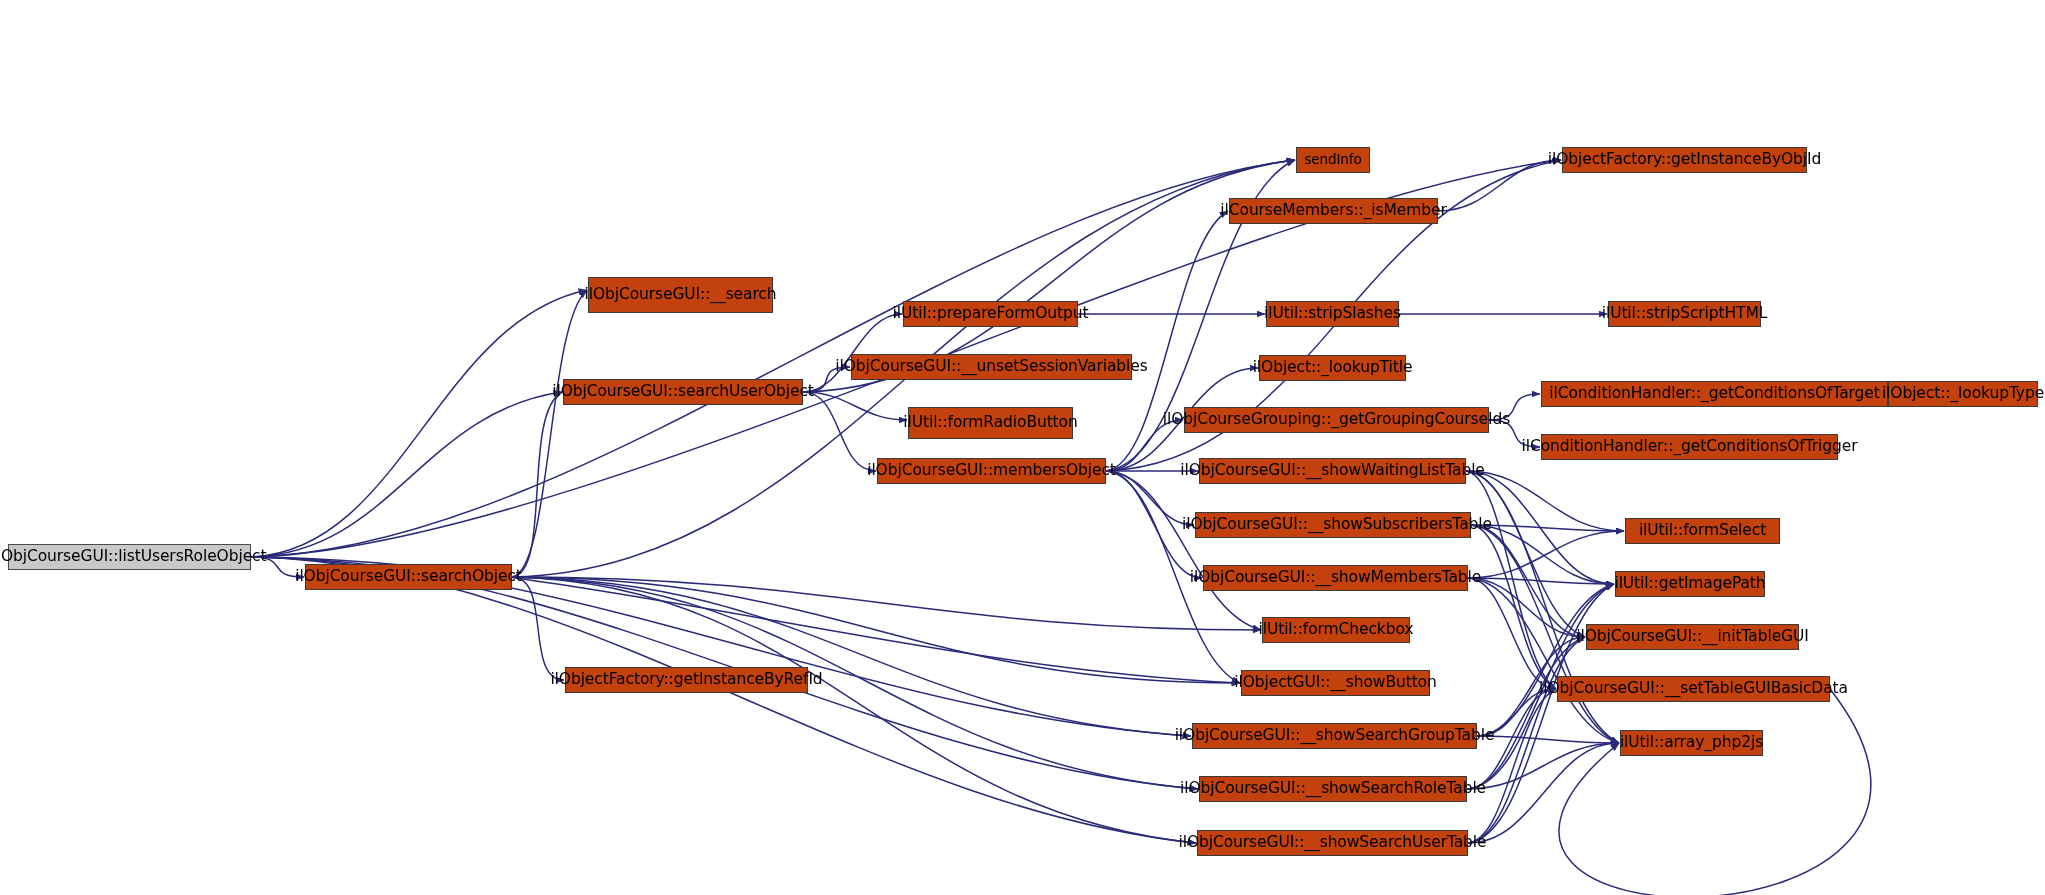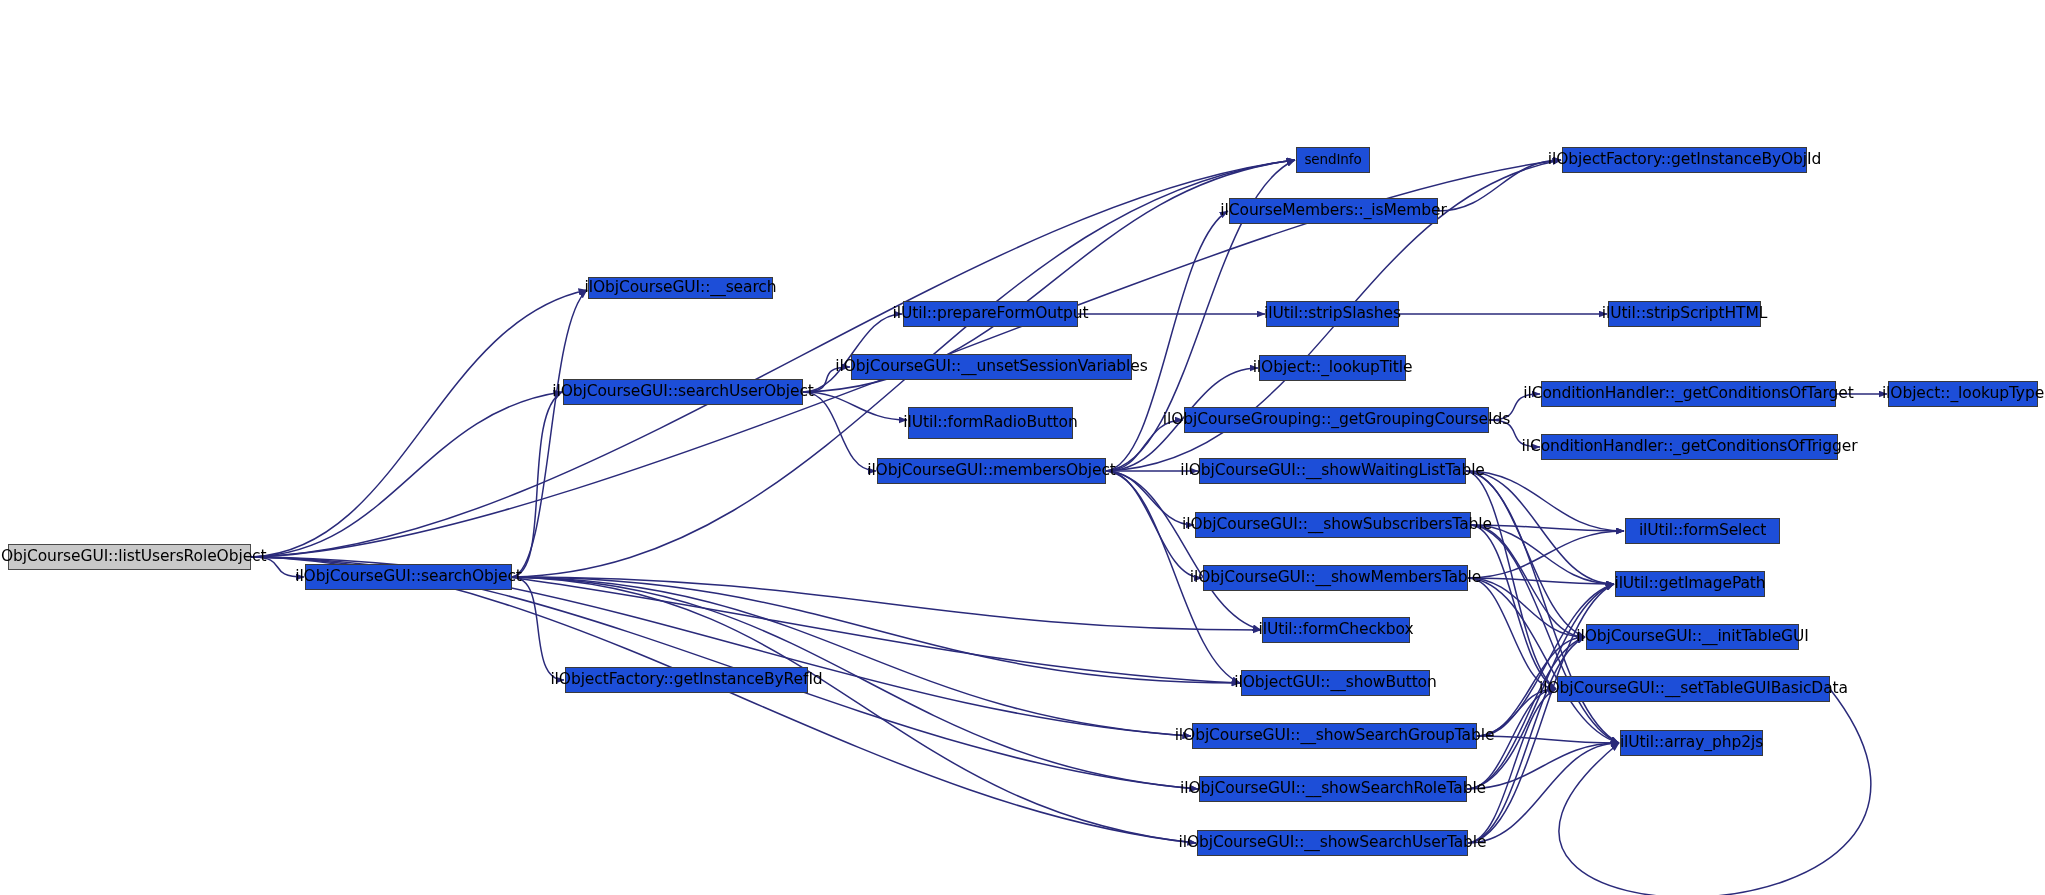--- a/index.html
+++ b/index.html
@@ -9,21 +9,21 @@
     height:895px;
     background:#ffffff;
     font-family:"DejaVu Sans", sans-serif;
     overflow:hidden;
   }
   #edges{position:absolute;left:0;top:0;width:2045px;height:895px;}
   .node{
     position:absolute;
     box-sizing:border-box;
     border:1px solid #3a3a3a;
-    background:#1d4ed8;
+    background:#c2410c;
     color:#000000;
     font-size:15.5px;
     line-height:1;
     display:flex;
     align-items:center;
     justify-content:center;
     white-space:nowrap;
     padding:0 7px;
     letter-spacing:-0.1px;
   }
@@ -112,21 +112,21 @@
       <path d="M1468,843 C1535.95,843 1551.05,743 1619,743" fill="none" stroke="#2a2a7a" stroke-width="1.5" marker-end="url(#ah)"></path>
       <path d="M1830,689 C2040,957 1359,957 1619,743" fill="none" stroke="#2a2a7a" stroke-width="1.5" marker-end="url(#ah)"></path>
     </svg>
   <div id="nodes">
       <div class="node root" style="left: 8px; top: 544px; width: 243px; height: 26px;">
         <span>ilObjCourseGUI::listUsersRoleObject</span>
       </div>
       <div class="node" style="left: 305px; top: 564px; width: 207px; height: 26px;">
         <span>ilObjCourseGUI::searchObject</span>
       </div>
-      <div class="node" style="left: 588px; top: 277px; width: 185px; height: 22px; text-align: right;">
+      <div class="node" style="left: 588px; top: 277px; width: 185px; height: 36px; text-align: right;">
         <span>ilObjCourseGUI::__search</span>
       </div>
       <div class="node" style="left: 563px; top: 379px; width: 240px; height: 26px;">
         <span>ilObjCourseGUI::searchUserObject</span>
       </div>
       <div class="node" style="left: 565px; top: 667px; width: 243px; height: 26px;">
         <span>ilObjectFactory::getInstanceByRefId</span>
       </div>
       <div class="node" style="left: 903px; top: 301px; width: 175px; height: 26px; align-items: center;">
         <span>ilUtil::prepareFormOutput</span>
@@ -178,21 +178,21 @@
       </div>
       <div class="node" style="left: 1197px; top: 830px; width: 271px; height: 26px;">
         <span>ilObjCourseGUI::__showSearchUserTable</span>
       </div>
       <div class="node" style="left: 1562px; top: 147px; width: 245px; height: 26px;">
         <span>ilObjectFactory::getInstanceByObjId</span>
       </div>
       <div class="node" style="left: 1608px; top: 301px; width: 153px; height: 26px;">
         <span>ilUtil::stripScriptHTML</span>
       </div>
-      <div class="node" style="left: 1541px; top: 381px; width: 295px; height: 26px;">
+      <div class="node" style="left: 1541px; top: 381px; width: 347px; height: 26px;">
         <span>ilConditionHandler::_getConditionsOfTarget</span>
       </div>
       <div class="node" style="left: 1541px; top: 434px; width: 297px; height: 26px;">
         <span>ilConditionHandler::_getConditionsOfTrigger</span>
       </div>
       <div class="node" style="left: 1888px; top: 381px; width: 150px; height: 26px;">
         <span>ilObject::_lookupType</span>
       </div>
       <div class="node" style="left: 1625px; top: 518px; width: 155px; height: 26px;">
         <span>ilUtil::formSelect</span>

